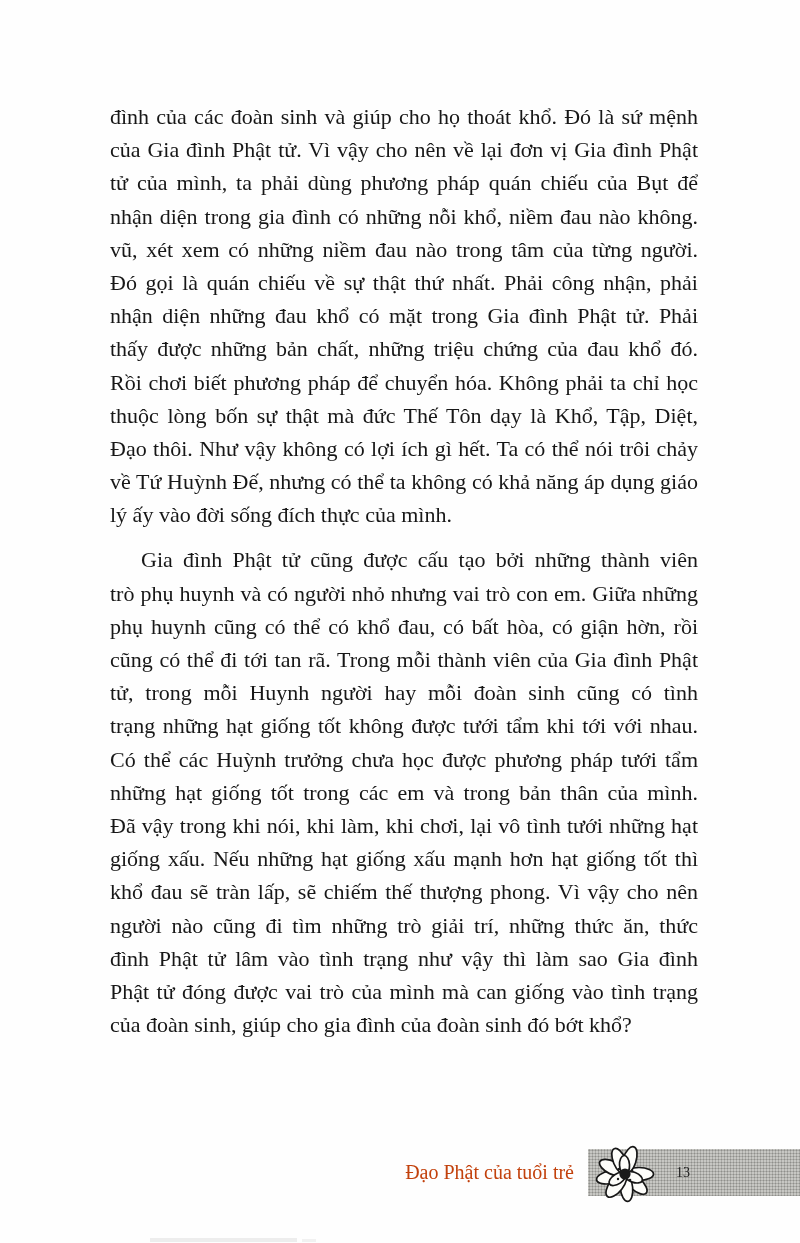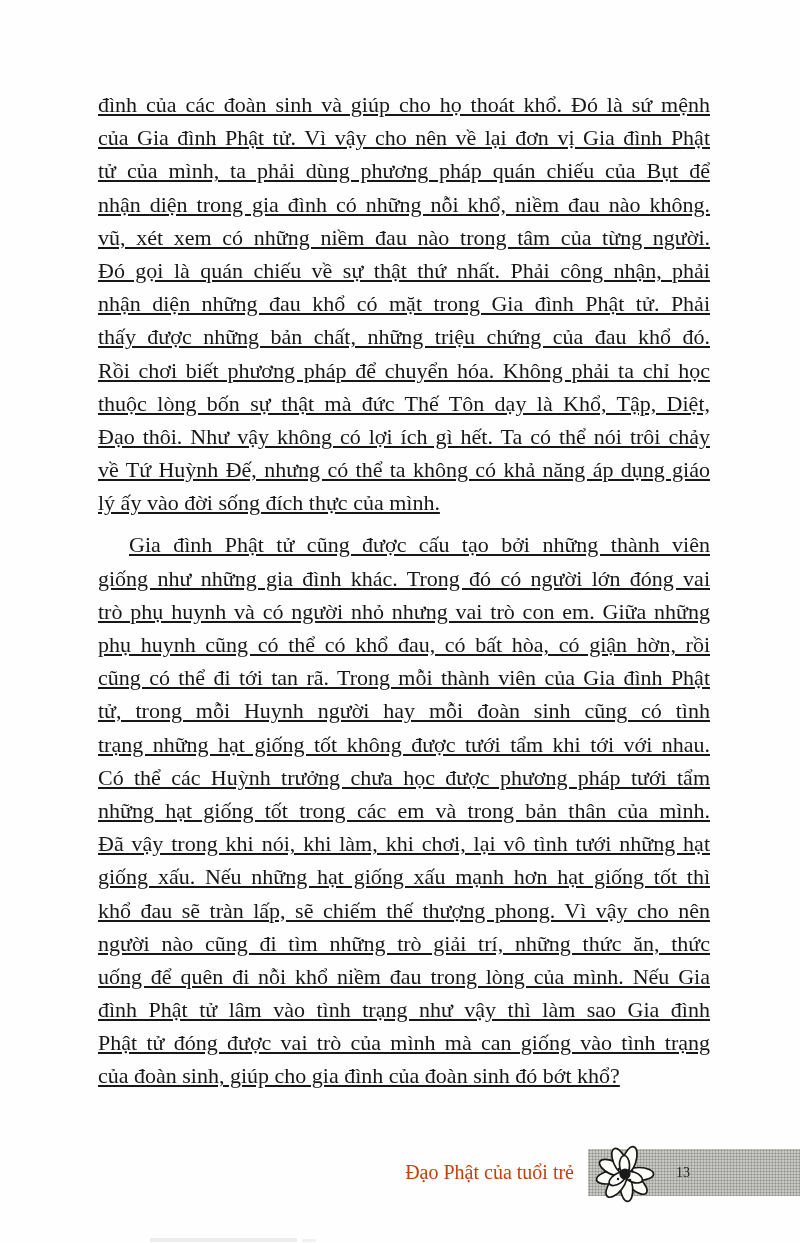--- a/index.html
+++ b/index.html
@@ -13,21 +13,21 @@
     color: #171717;
   }
   
   .text-column {
     position: absolute;
     left: 98px;
     top: 88px;
     width: 612px;
     font-size: 22px;
   }
-  .para { margin: 0; text-decoration: underline; }
+  .para { margin: 12px; }
   .para + .para { margin-top: 9px; }
   .line {
     height: 33.2px;
     line-height: 33.2px;
     text-align: justify;
     text-align-last: justify;
     overflow: hidden;
     white-space: normal;
   }
   .line.last { text-align-last: left; }
@@ -101,33 +101,31 @@
         <div class="line">nhận diện những đau khổ có mặt trong Gia đình Phật tử. Phải</div>
         <div class="line">thấy được những bản chất, những triệu chứng của đau khổ đó.</div>
         <div class="line">Rồi chơi biết phương pháp để chuyển hóa. Không phải ta chỉ học</div>
         <div class="line">thuộc lòng bốn sự thật mà đức Thế Tôn dạy là Khổ, Tập, Diệt,</div>
         <div class="line">Đạo thôi. Như vậy không có lợi ích gì hết. Ta có thể nói trôi chảy</div>
         <div class="line">về Tứ Huỳnh Đế, nhưng có thể ta không có khả năng áp dụng giáo</div>
         <div class="line last">lý ấy vào đời sống đích thực của mình.</div>
       </div>
       <div class="para">
         <div class="line indent">Gia đình Phật tử cũng được cấu tạo bởi những thành viên</div>
-        <div class="line">giống như những gia đình khác. Trong đó có người lớn đóng vai</div>
         <div class="line">trò phụ huynh và có người nhỏ nhưng vai trò con em. Giữa những</div>
         <div class="line">phụ huynh cũng có thể có khổ đau, có bất hòa, có giận hờn, rồi</div>
         <div class="line">cũng có thể đi tới tan rã. Trong mỗi thành viên của Gia đình Phật</div>
         <div class="line">tử, trong mỗi Huynh người hay mỗi đoàn sinh cũng có tình</div>
         <div class="line">trạng những hạt giống tốt không được tưới tẩm khi tới với nhau.</div>
         <div class="line">Có thể các Huỳnh trưởng chưa học được phương pháp tưới tẩm</div>
         <div class="line">những hạt giống tốt trong các em và trong bản thân của mình.</div>
         <div class="line">Đã vậy trong khi nói, khi làm, khi chơi, lại vô tình tưới những hạt</div>
         <div class="line">giống xấu. Nếu những hạt giống xấu mạnh hơn hạt giống tốt thì</div>
         <div class="line">khổ đau sẽ tràn lấp, sẽ chiếm thế thượng phong. Vì vậy cho nên</div>
         <div class="line">người nào cũng đi tìm những trò giải trí, những thức ăn, thức</div>
-        <div class="line">uống để quên đi nỗi khổ niềm đau trong lòng của mình. Nếu Gia</div>
         <div class="line">đình Phật tử lâm vào tình trạng như vậy thì làm sao Gia đình</div>
         <div class="line">Phật tử đóng được vai trò của mình mà can giống vào tình trạng</div>
         <div class="line last">của đoàn sinh, giúp cho gia đình của đoàn sinh đó bớt khổ?</div>
       </div>
     </div>
 
   <div class="footer-title">Đạo Phật của tuổi trẻ</div>
 
   <div class="footer-band"></div>
 

